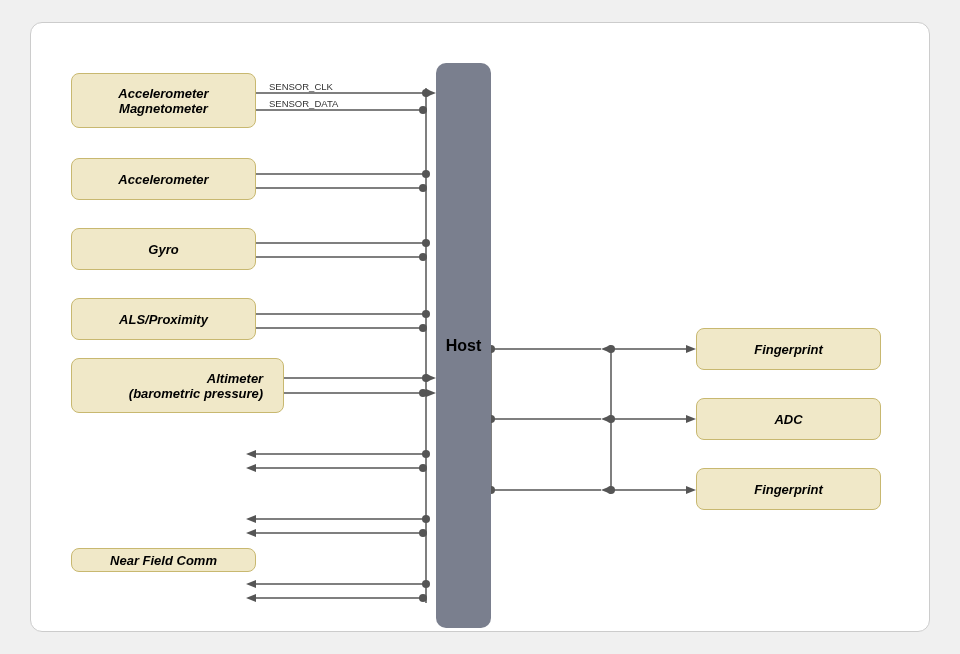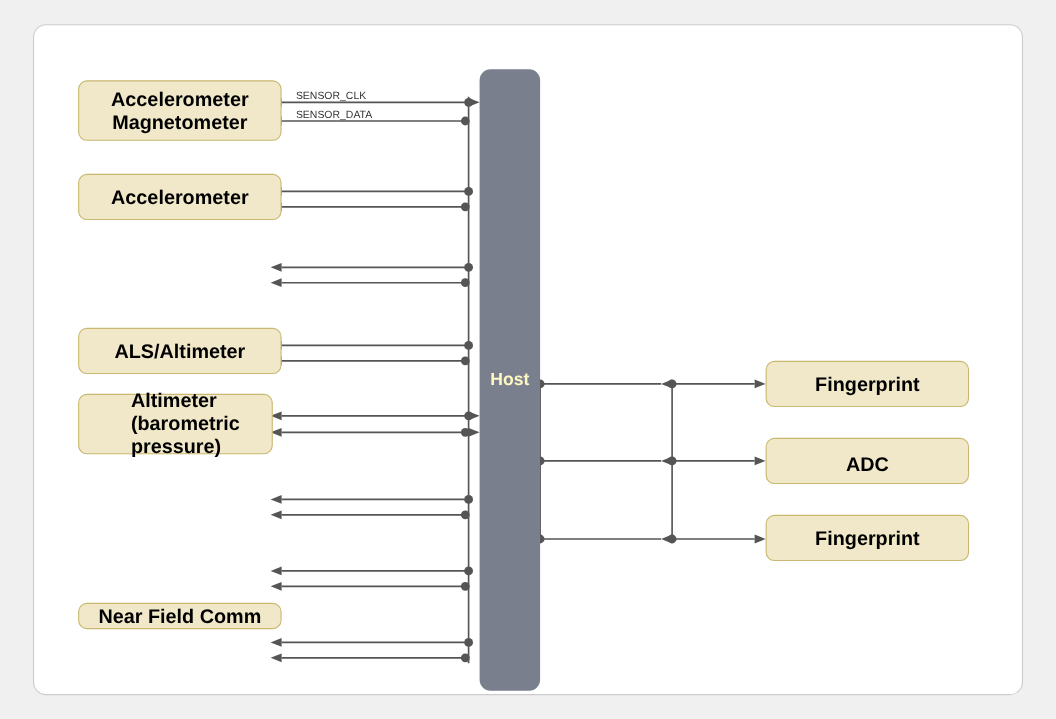--- a/index.html
+++ b/index.html
@@ -24,31 +24,32 @@
     .sensor-box {
       position: absolute;
       background: #f0e8c8;
       border: 1.5px solid #c8b870;
       border-radius: 8px;
       display: flex;
       align-items: center;
       justify-content: center;
       text-align: center;
       font-weight: bold;
-      font-size: 18px;
+      font-size: 13px;
       padding: 6px 10px;
+      font-style: italic;
     }
     .host-box {
       position: absolute;
       background: #7a7f8e;
       border-radius: 10px;
       display: flex;
       align-items: center;
       justify-content: center;
-      color: #fef9c3;
+      color: #000000;
       font-weight: bold;
       font-size: 16px;
     }
     svg.connections {
       position: absolute;
       top: 0; left: 0;
       width: 100%;
       height: 100%;
       pointer-events: none;
     }
@@ -159,41 +160,44 @@
 
   <div class="sensor-box" style="left:40px; top:50px; width:185px; height:55px; white-space:pre-line;">
     <span>Accelerometer
 Magnetometer</span>
   </div>
 
   <div class="sensor-box" style="left:40px; top:135px; width:185px; height:42px;">
     <span>Accelerometer</span>
   </div>
 
+  <div class="sensor-box" style="left:40px; top:205px; width:185px; height:42px;">
+    <span>Gyro</span>
+  </div>
 
   <div class="sensor-box" style="left:40px; top:275px; width:185px; height:42px;">
-    <span>ALS/Altimeter</span>
-  </div>
-
-  <div class="sensor-box" style="left:40px; top:335px; width:177px; height:55px; white-space:pre-line; text-align:left;padding-left:47px;">
+    <span>ALS/Proximity</span>
+  </div>
+
+  <div class="sensor-box" style="left:40px; top:335px; width:213px; height:55px; white-space:pre-line; text-align:right;padding-left:47px;">
     <span>Altimeter
 (barometric pressure)</span>
   </div>
 
 
 
   <div class="sensor-box" style="left:40px; top:525px; width:185px; height:24px;">
     <span>Near Field Comm</span>
   </div>
 
   <div class="sensor-box" style="left:665px; top:305px; width:185px; height:42px;text-align:center;">
     <span>Fingerprint</span>
   </div>
 
-  <div class="sensor-box" style="left:665px; top:375px; width:185px; height:42px;align-items:flex-end;">
+  <div class="sensor-box" style="left:665px; top:375px; width:185px; height:42px;">
     <span>ADC</span>
   </div>
 
   <div class="sensor-box" style="left:665px; top:445px; width:185px; height:42px;">
     <span>Fingerprint</span>
   </div>
 
 </div>
 
 </body></html>

